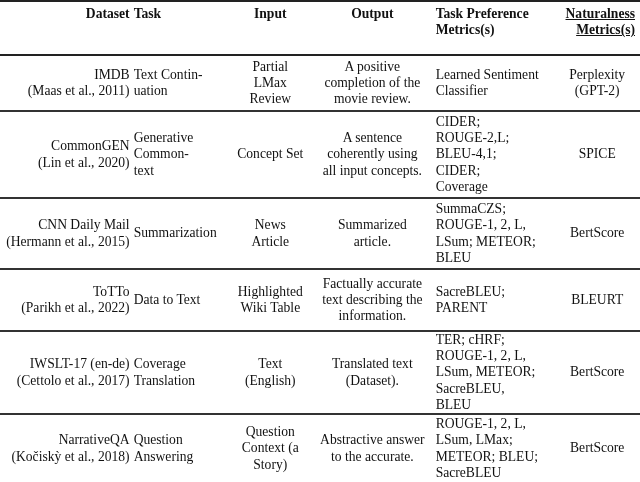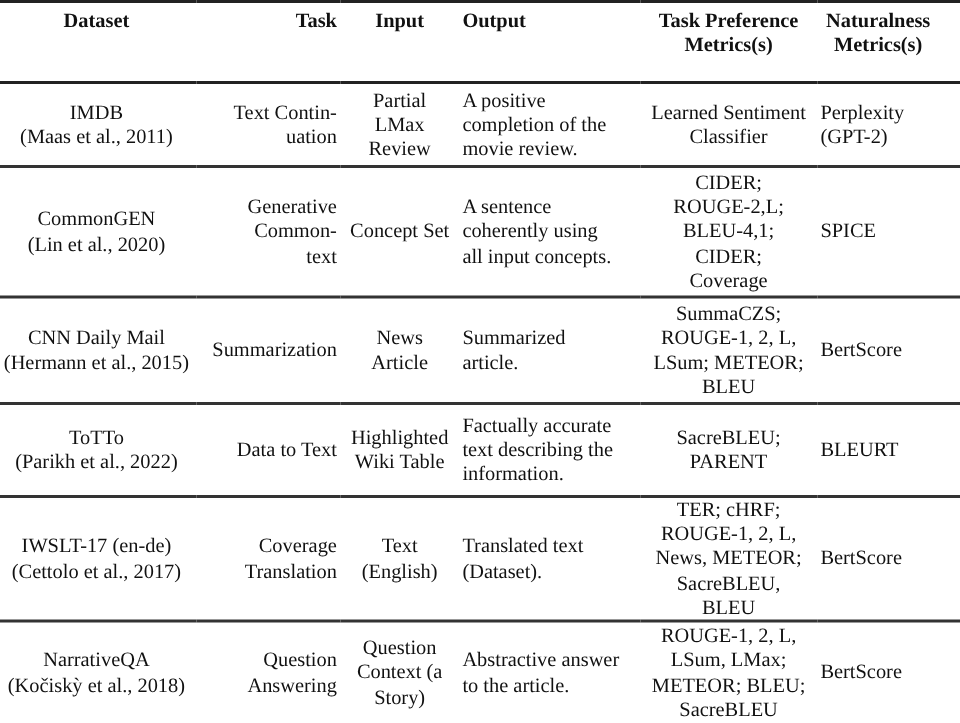--- a/index.html
+++ b/index.html
@@ -5,27 +5,27 @@
   html, body { margin: 0; padding: 0; background: #ffffff; }
   body { width: 640px; height: 482px; overflow: hidden; position: relative;
          font-family: "Liberation Serif", "DejaVu Serif", serif; color: #111; }
   table { position: absolute; left: 0; top: 0; width: 640px; border-collapse: collapse;
           font-size: 13.6px; line-height: 16.2px; }
   table.main { border-top: 2px solid #222; border-bottom: 2px solid #222; }
   th { font-weight: bold; vertical-align: top; padding: 4px 2px 0 2px; height: 48px;
        border-bottom: 2px solid #222; }
   td { vertical-align: middle; padding: 0 2px; border-bottom: 2px solid #333; }
   tr.last td { border-bottom: none; }
-  .c0 { width: 132px; text-align: center; padding-left: 0; }
-  .c1 { width: 98px; text-align: right; }
+  .c0 { width: 132px; text-align: right; padding-left: 0; }
+  .c1 { width: 98px; text-align: left; }
   .c2 { width: 82px; text-align: center; }
-  .c3 { width: 124px; text-align: left; }
-  .c4 { width: 122px; text-align: center; }
-  .c5 { width: 82px; }
-  th.c5 { padding-right: 16px; }
+  .c3 { width: 124px; text-align: center; }
+  .c4 { width: 122px; text-align: left; }
+  .c5 { width: 82px; text-align: center; }
+  th.c5 { text-align: right; padding-right: 5px; text-decoration: underline; }
   .ln { display: block; white-space: nowrap; }
   tr.r1 td { height: 54px; }
   tr.r2 td { height: 85px; }
   tr.r3 td { height: 69px; }
   tr.r4 td { height: 60px; }
   tr.r5 td { height: 81px; }
   tr.r6 td { height: 67px; }
 </style>
 </head>
 <body>
@@ -178,21 +178,21 @@
           <span class="ln">Text</span>
           <span class="ln">(English)</span>
         </td>
         <td class="c3">
           <span class="ln">Translated text</span>
           <span class="ln">(Dataset).</span>
         </td>
         <td class="c4">
           <span class="ln">TER; cHRF;</span>
           <span class="ln">ROUGE-1, 2, L,</span>
-          <span class="ln">News, METEOR;</span>
+          <span class="ln">LSum, METEOR;</span>
           <span class="ln">SacreBLEU,</span>
           <span class="ln">BLEU</span>
         </td>
         <td class="c5">
           <span class="ln">BertScore</span>
         </td>
       </tr>
       <tr class="r6 last">
         <td class="c0">
           <span class="ln">NarrativeQA</span>
@@ -202,21 +202,21 @@
           <span class="ln">Question</span>
           <span class="ln">Answering</span>
         </td>
         <td class="c2">
           <span class="ln">Question</span>
           <span class="ln">Context (a</span>
           <span class="ln">Story)</span>
         </td>
         <td class="c3">
           <span class="ln">Abstractive answer</span>
-          <span class="ln">to the article.</span>
+          <span class="ln">to the accurate.</span>
         </td>
         <td class="c4">
           <span class="ln">ROUGE-1, 2, L,</span>
           <span class="ln">LSum, LMax;</span>
           <span class="ln">METEOR; BLEU;</span>
           <span class="ln">SacreBLEU</span>
         </td>
         <td class="c5">
           <span class="ln">BertScore</span>
         </td>

